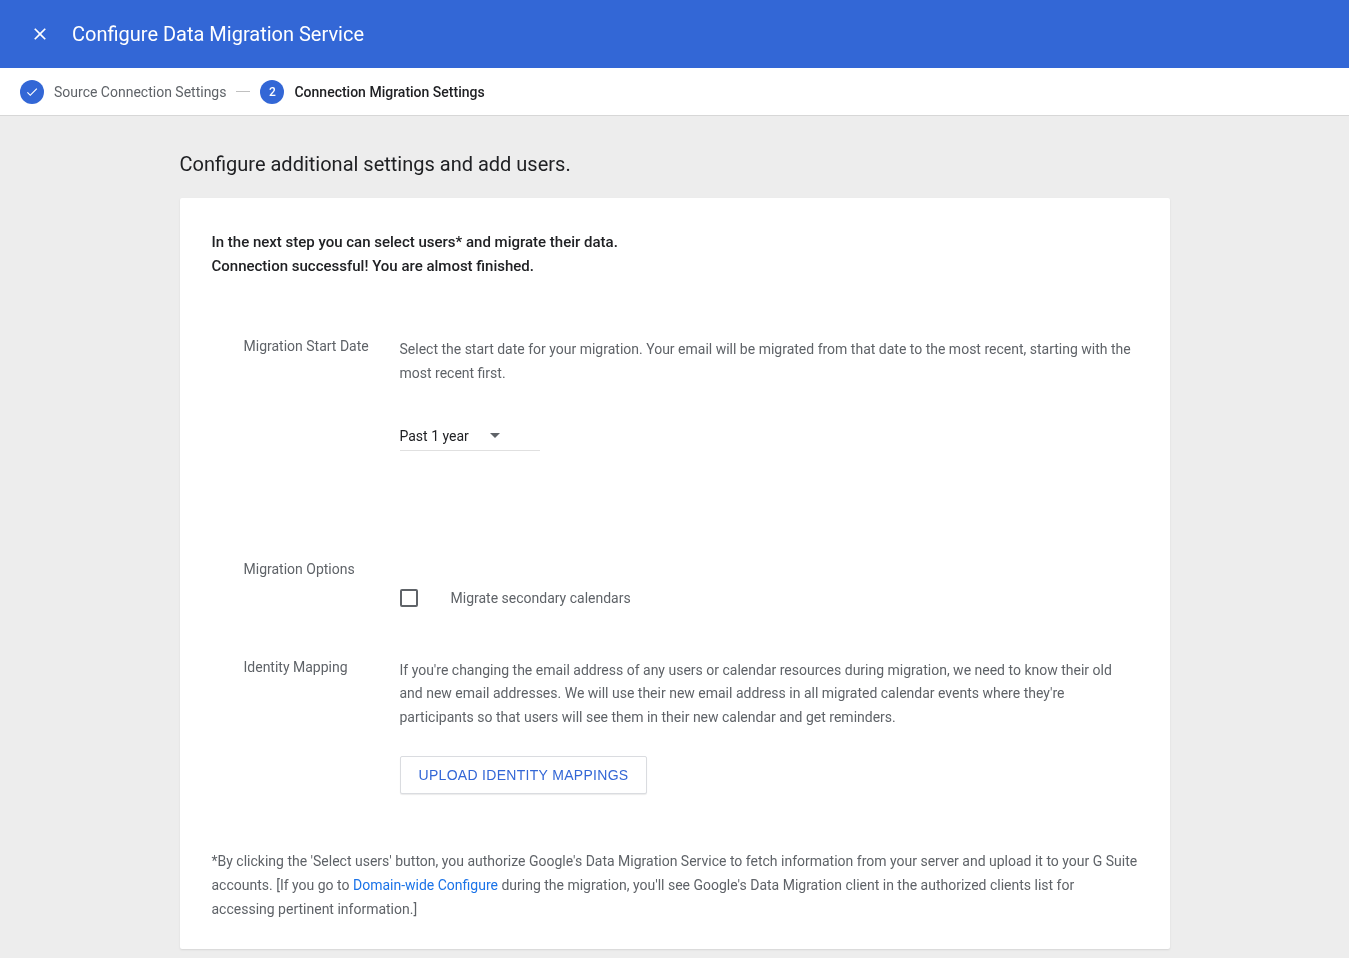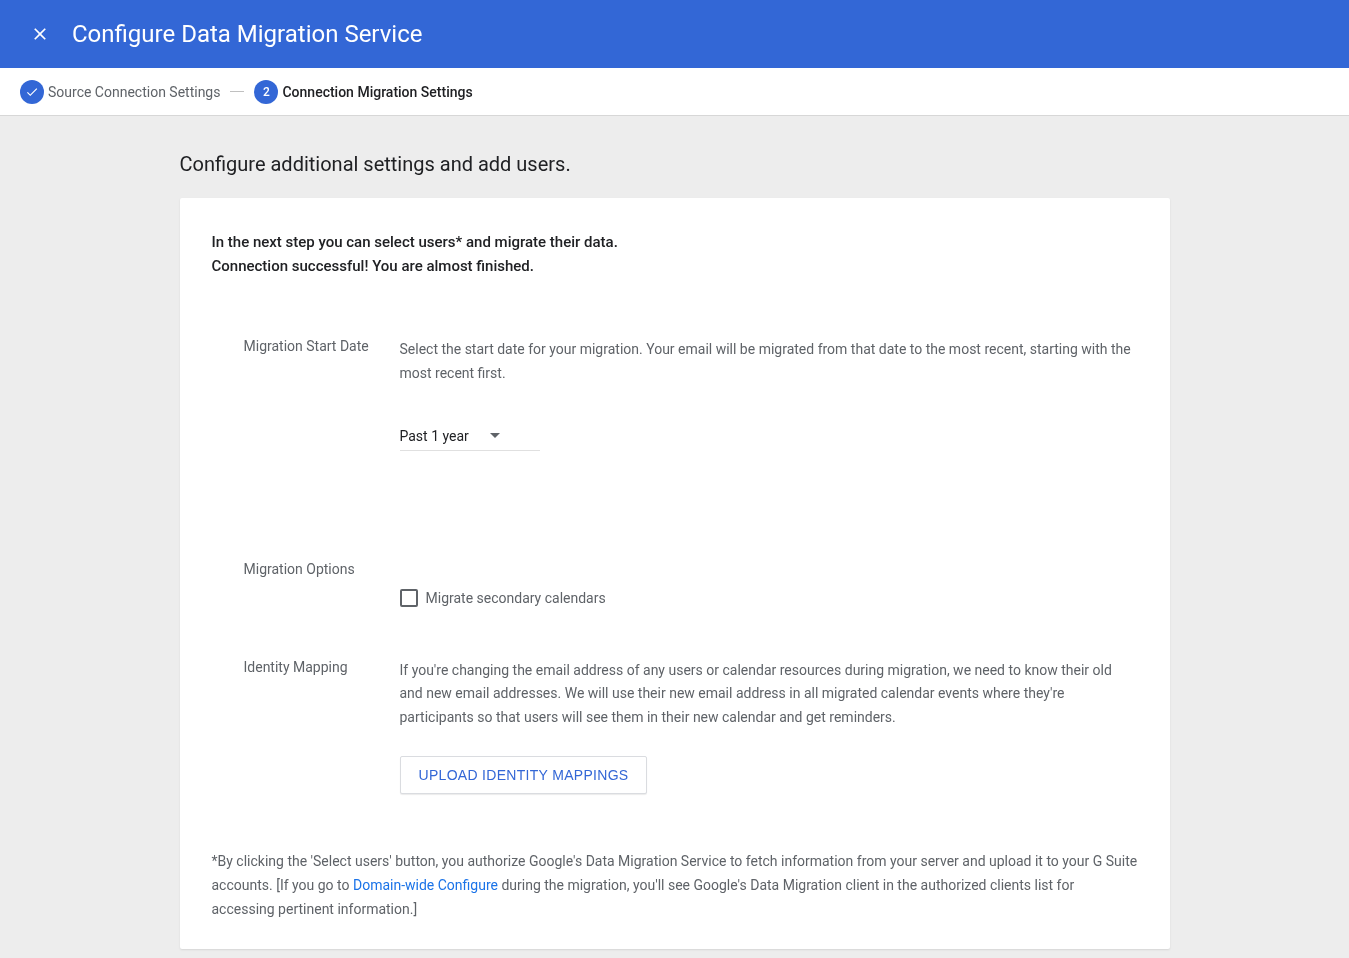--- a/index.html
+++ b/index.html
@@ -20,36 +20,36 @@
     padding: 0 20px;
   }
   .close-btn {
     width: 40px; height: 40px;
     display: flex; align-items: center; justify-content: center;
     cursor: pointer;
     border-radius: 50%;
   }
   .close-btn svg { width: 20px; height: 20px; fill: #fff; }
   .header-title {
-    font-size: 24px;
+    font-size: 20px;
     font-weight: 400;
     margin-left: 12px;
   }
   .stepper {
     background: #fff;
     height: 48px;
     display: flex;
     align-items: center;
     padding: 0 20px;
     border-bottom: 1px solid #d7d7d7;
   }
   .step {
     display: flex;
     align-items: center;
-    gap: 4px;
+    gap: 10px;
   }
   .step-badge {
     width: 24px; height: 24px;
     border-radius: 50%;
     background: #3367d6;
     display: flex; align-items: center; justify-content: center;
     color: #fff;
     font-size: 12px;
     font-weight: 500;
   }
@@ -126,21 +126,21 @@
   }
   .select .tri {
     width: 0; height: 0;
     border-left: 5px solid transparent;
     border-right: 5px solid transparent;
     border-top: 5px solid #5f6368;
   }
   .opt-row {
     display: flex;
     align-items: center;
-    gap: 8px;
+    gap: 33px;
     margin-top: 28px;
   }
   .checkbox {
     width: 18px; height: 18px;
     border: 2px solid #5f6368;
     border-radius: 2px;
     cursor: pointer;
   }
   .opt-label { font-size: 14px; color: #5f6368; }
   .upload-btn {

